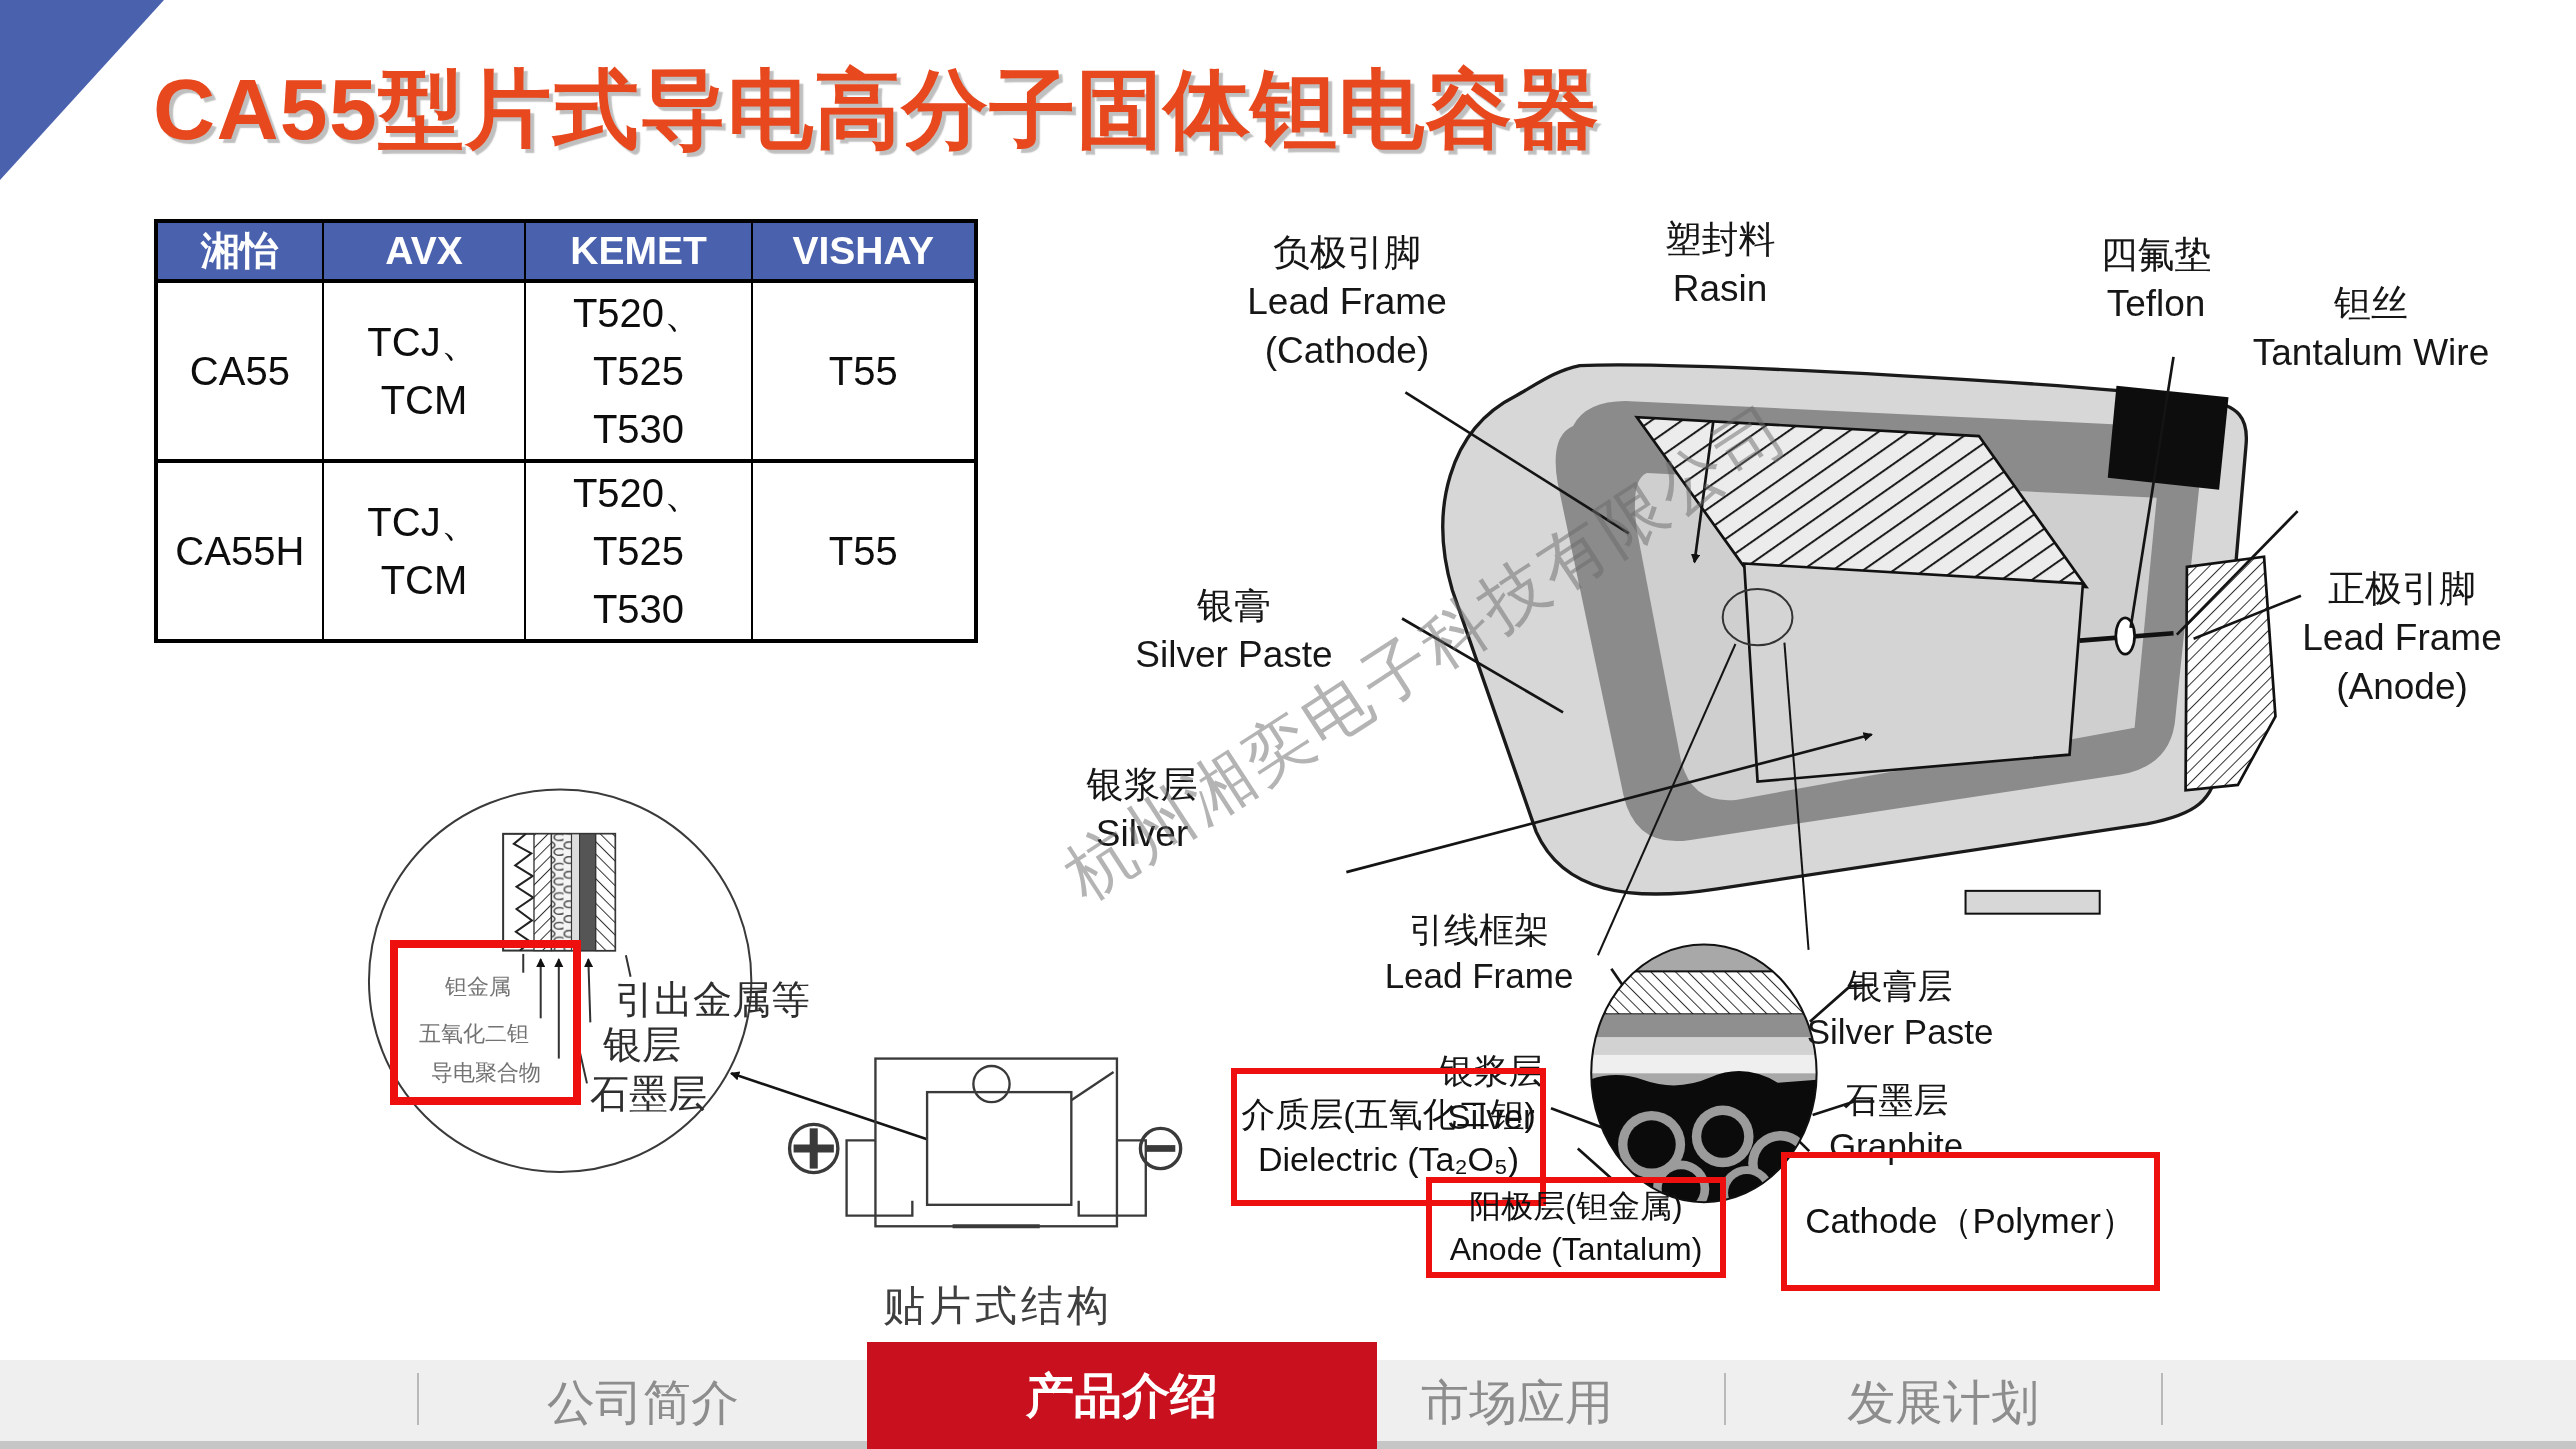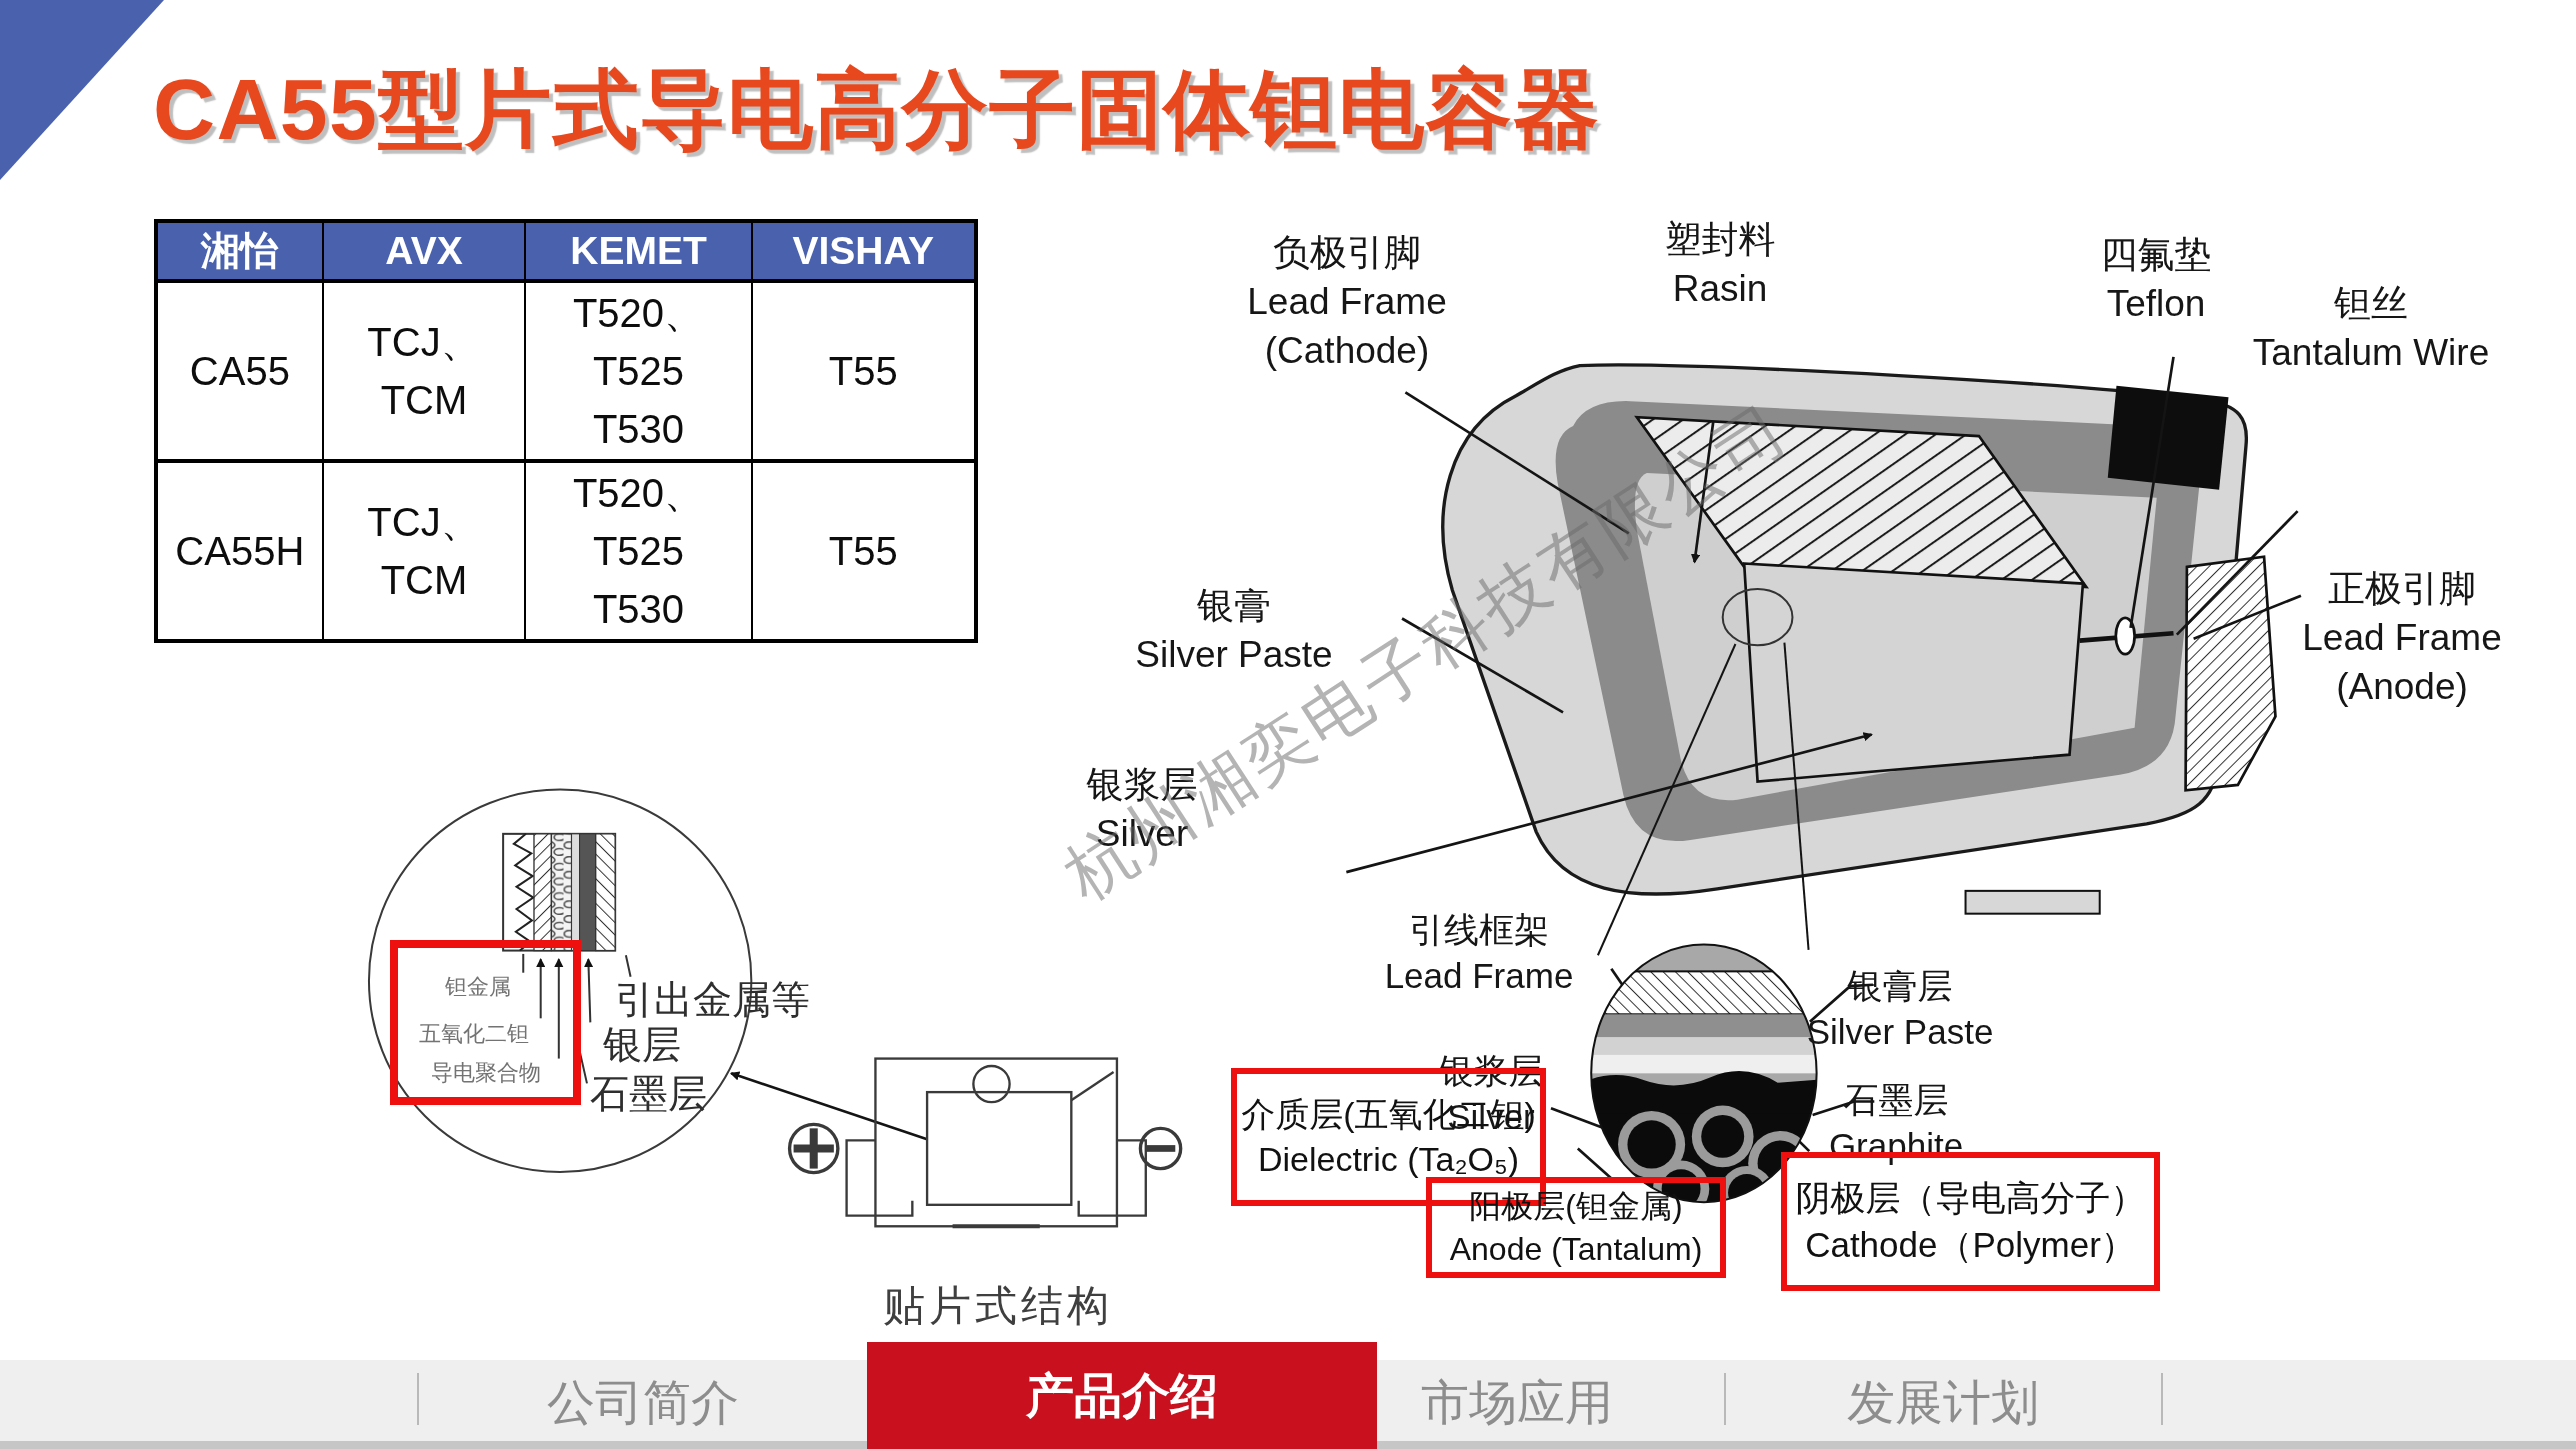--- a/index.html
+++ b/index.html
@@ -284,21 +284,20 @@
 
   <div class="redbox" style="left:1231px;top:1068px;width:315px;height:138px;font-size:34px;">
     <span>介质层(五氧化二钽)</span>
     <span>Dielectric (Ta₂O₅)</span>
   </div>
   <div class="redbox" style="left:1426px;top:1177px;width:300px;height:101px;font-size:32px;">
     <span>阳极层(钽金属)</span>
     <span>Anode (Tantalum)</span>
   </div>
   <div class="redbox" style="left:1781px;top:1152px;width:379px;height:139px;font-size:35px;">
-    <span>阴极层（导电高分子）</span>
     <span>Cathode（Polymer）</span>
   </div>
 
   <div class="redbox-frame" style="left:390px;top:940px;width:191px;height:165px;"></div>
   <div class="lbl-c" style="left:478px;top:974px;">钽金属</div>
   <div class="lbl-c" style="left:474px;top:1021px;">五氧化二钽</div>
   <div class="lbl-c" style="left:486px;top:1060px;">导电聚合物</div>
   <div class="lbl-left" style="left:615px;top:977px;">引出金属等</div>
   <div class="lbl-left" style="left:603px;top:1022px;">银层</div>
   <div class="lbl-left" style="left:590px;top:1071px;">石墨层</div>

